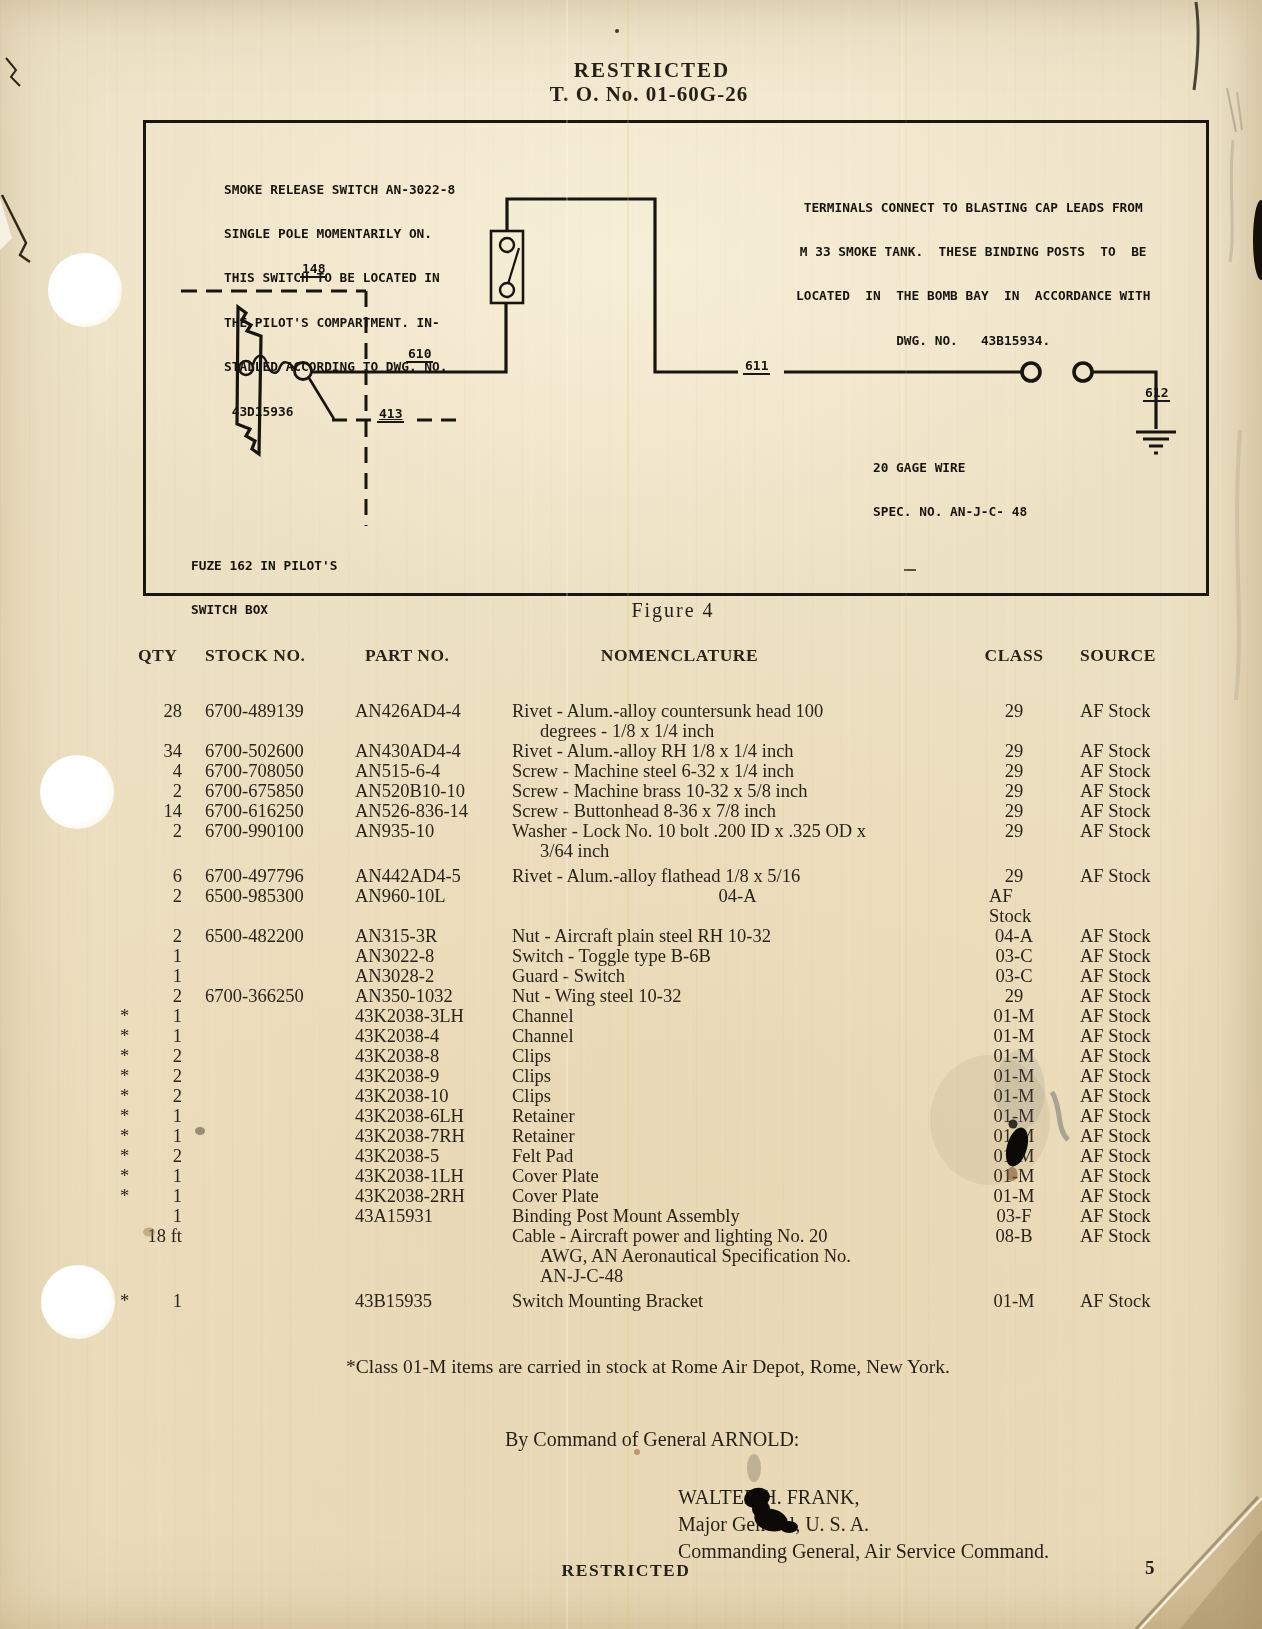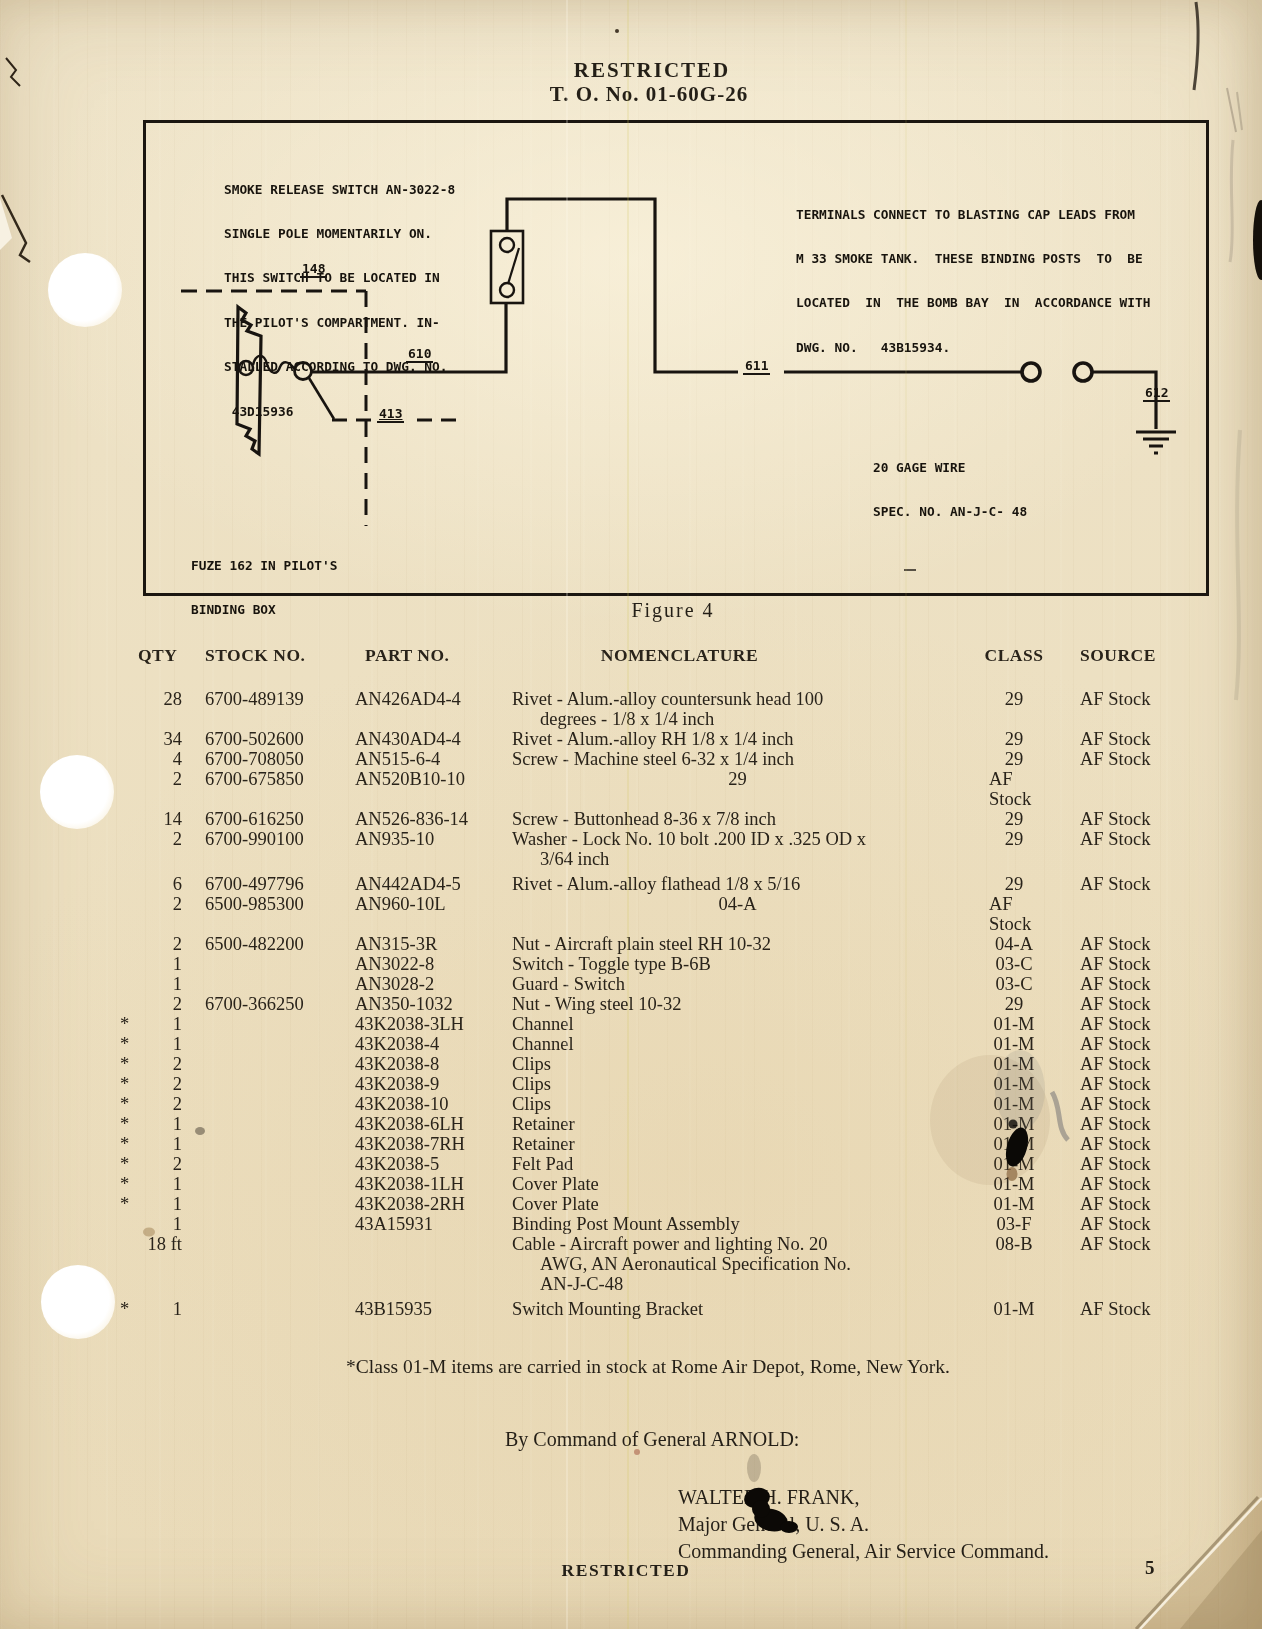--- a/index.html
+++ b/index.html
@@ -28,30 +28,30 @@
   .bycmd{top:1428px;left:505px;font-size:20px;}
   .sig{top:1484px;left:678px;font-size:20px;line-height:27px;}
   .ftr{top:1560px;left:626px;transform:translateX(-50%);font-size:17.5px;font-weight:bold;letter-spacing:1.5px;}
   .pnum{top:1557px;left:1145px;font-size:19px;font-weight:bold;}
   
   .dbox{left:143px;top:120px;width:1060px;height:470px;border:3px solid #1b1610;}
   .dbox svg{position:absolute;inset:0;}
   .note{position:absolute;font-family:"DejaVu Sans Mono","Liberation Mono",monospace;
         font-weight:bold;font-size:12.8px;line-height:14.8px;color:#17130d;white-space:pre;}
   .note-left{left:78px;top:30px;}
-  .note-right{left:650px;top:55px;}
+  .note-right{left:650px;top:48px;text-align:center;}
   .gage{left:727px;top:308px;}
   .fuzelbl{left:45px;top:406px;}
   .wlabel{position:absolute;font-family:"DejaVu Sans Mono","Liberation Mono",monospace;
           font-weight:bold;font-size:13px;color:#17130d;border-bottom:2px solid #1b1712;
           padding:0 2px 1px;line-height:13px;}
   
   .parts{left:120px;top:645px;width:1062px;font-size:18.5px;line-height:20px;color:#29231a;}
   .t-row,.t-head{display:grid;grid-template-columns:18px 44px 158px 165px 462px 91px 122px;}
-  .t-head{font-weight:bold;letter-spacing:0.5px;margin-bottom:24px;font-size:17.5px;}
+  .t-head{font-weight:bold;letter-spacing:0.5px;margin-bottom:36px;font-size:17.5px;}
   .t-head .c-nomen{text-align:center;padding-right:120px;}
   .c-qty{text-align:right;}
   .c-stock{padding-left:23px;}
   .c-part{padding-left:15px;}
   .c-nomen{padding-left:7px;}
   .c-class{padding-left:3px;text-align:center;}
   .c-source{padding-left:22px;}
   .n-cont{padding-left:28px;}
   .t-gap{margin-top:5px;}
   
@@ -119,21 +119,21 @@
       <div>DWG. NO.   43B15934.</div>
     </div>
 
     <div class="note gage">
       <div>20 GAGE WIRE</div>
       <div>SPEC. NO. AN-J-C- 48</div>
     </div>
 
     <div class="note fuzelbl">
       <div>FUZE 162 IN PILOT'S</div>
-      <div>BINDING BOX</div>
+      <div>SWITCH BOX</div>
     </div>
 
     <div class="wlabel" style="left:154px;top:139px;">148</div>
     <div class="wlabel" style="left:260px;top:224px;">610</div>
     <div class="wlabel" style="left:597px;top:236px;">611</div>
     <div class="wlabel" style="left:231px;top:284px;text-decoration:underline;">413</div>
     <div class="wlabel" style="left:997px;top:263px;">612</div>
   </div>
 
   <div class="abs figcap">Figure 4</div>
@@ -181,20 +181,23 @@
             <div class="n-line">Screw - Machine steel 6-32 x 1/4 inch</div>
           </div>
           <div class="c-class">29</div>
           <div class="c-source">AF Stock</div>
         </div>
         <div class="t-row">
           <div class="c-ast"></div>
           <div class="c-qty">2</div>
           <div class="c-stock">6700-675850</div>
           <div class="c-part">AN520B10-10</div>
+          <div class="c-nomen">
+            <div class="n-line">Screw - Machine brass 10-32 x 5/8 inch</div>
+          </div>
           <div class="c-class">29</div>
           <div class="c-source">AF Stock</div>
         </div>
         <div class="t-row">
           <div class="c-ast"></div>
           <div class="c-qty">14</div>
           <div class="c-stock">6700-616250</div>
           <div class="c-part">AN526-836-14</div>
           <div class="c-nomen">
             <div class="n-line">Screw - Buttonhead 8-36 x 7/8 inch</div>

